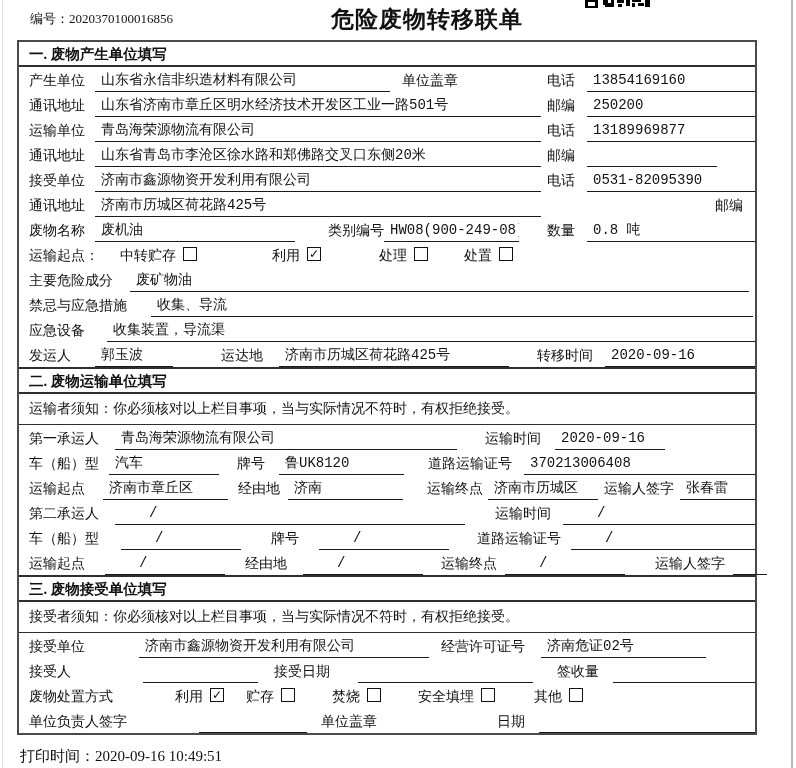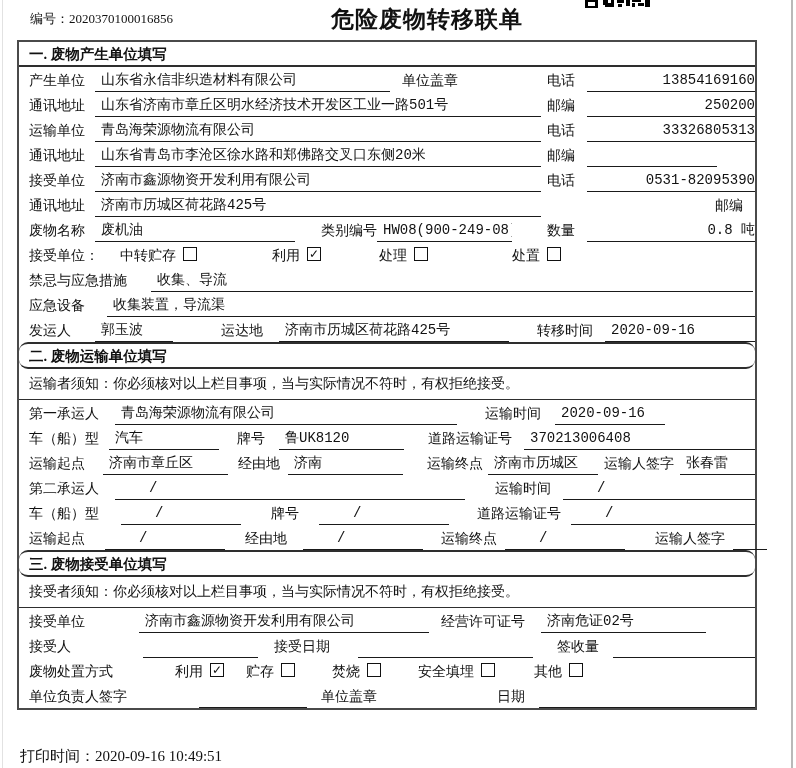--- a/index.html
+++ b/index.html
@@ -16,34 +16,34 @@
   .qr{position:absolute;left:585px;top:0;}
 
   .form-box{
     position:absolute;left:17px;top:40px;width:740px;box-sizing:border-box;
     border:2px solid #4a4a4a;background:#fff;
   }
   .sec-h{
     font-weight:bold;font-size:14.5px;height:18px;line-height:18px;
     padding:3px 10px 2px;border-bottom:2px solid #2e2e2e;white-space:nowrap;
   }
-  .sec-h.mid{border-top:2px solid #2e2e2e;border-radius:9px;}
+  .sec-h.mid{border-top:2px solid #2e2e2e;}
   .notice{height:30px;line-height:30px;padding-left:10px;font-size:14px;
     border-bottom:1px solid #2e2e2e;white-space:nowrap;}
 
   .row{display:flex;align-items:flex-end;padding-left:10px;height:25px;
     font-size:14px;line-height:23px;}
   .lbl{white-space:nowrap;flex:none;}
   .ul{border-bottom:1px solid #1a1a1a;height:23px;line-height:23px;white-space:nowrap;
     padding-left:6px;flex:none;box-sizing:border-box;overflow:hidden;font-family:Liberation Mono, monospace;}
   .fill{flex:1 1 auto;min-width:0;}
   .slash{padding-left:34px;}
   .rg{margin-left:auto;display:flex;align-items:flex-end;flex:none;}
   .rg .lbl{width:34px;margin-right:6px;}
-  .rg .ul{width:168px;text-align:right;}
+  .rg .ul{width:168px;}
   .opt{flex:none;white-space:nowrap;display:flex;align-items:center;}
   .cb{display:inline-flex;align-items:center;justify-content:center;
     width:12px;height:12px;border:1.5px solid #111;margin-left:7px;margin-bottom:4px;
     font-size:12px;line-height:12px;flex:none;}
   .print-line{position:absolute;left:20px;top:747px;font-size:15px;white-space:nowrap;}
 </style>
 </head>
 <body>
 
 <div class="edge-l"></div>
@@ -92,21 +92,21 @@
       <span class="lbl">邮编</span>
       <span class="ul">250200</span>
     </span>
   </div>
 
   <div class="row">
     <span class="lbl" style="width:66px">运输单位</span>
     <span class="ul" style="width:446px">青岛海荣源物流有限公司</span>
     <span class="rg">
       <span class="lbl">电话</span>
-      <span class="ul">33326805313</span>
+      <span class="ul">13189969877</span>
     </span>
   </div>
 
   <div class="row">
     <span class="lbl" style="width:66px">通讯地址</span>
     <span class="ul" style="width:446px">山东省青岛市李沧区徐水路和郑佛路交叉口东侧20米</span>
     <span class="rg">
       <span class="lbl">邮编</span>
       <span class="ul" style="width:130px;margin-right:38px"></span>
     </span>
@@ -125,57 +125,61 @@
     <span class="lbl" style="width:66px">通讯地址</span>
     <span class="ul" style="width:446px">济南市历城区荷花路425号</span>
     <span class="rg">
       <span class="lbl">邮编</span>
     </span>
   </div>
 
   <div class="row">
     <span class="lbl" style="width:66px">废物名称</span>
     <span class="ul" style="width:200px">废机油</span>
-    <span class="lbl" style="margin-left:26px">类别编号</span>
+    <span class="lbl" style="margin-left:33px">类别编号</span>
     <span class="ul" style="width:135px;margin-left:0">HW08(900-249-08)</span>
     <span class="rg">
       <span class="lbl">数量</span>
       <span class="ul">0.8 吨</span>
     </span>
   </div>
 
 
   <div class="row">
-    <span class="lbl">接受单位：</span>
+    <span class="lbl">运输起点：</span>
     <span class="opt" style="margin-left:21px">
       <span>中转贮存</span>
       <span class="cb">
           <span></span>
         </span>
     </span>
     <span class="opt" style="margin-left:75px">
       <span>利用</span>
       <span class="cb">
           <span>✓</span>
         </span>
     </span>
     <span class="opt" style="margin-left:58px">
       <span>处理</span>
       <span class="cb">
           <span></span>
         </span>
     </span>
-    <span class="opt" style="margin-left:84px">
+    <span class="opt" style="margin-left:36px">
       <span>处置</span>
       <span class="cb">
           <span></span>
         </span>
     </span>
   </div>
 
+  <div class="row">
+    <span class="lbl" style="width:101px">主要危险成分</span>
+    <span class="ul fill" style="margin-right:6px">废矿物油</span>
+  </div>
 
   <div class="row">
     <span class="lbl" style="width:122px">禁忌与应急措施</span>
     <span class="ul fill" style="margin-right:2px">收集、导流</span>
   </div>
 
   <div class="row">
     <span class="lbl" style="width:78px">应急设备</span>
     <span class="ul fill">收集装置，导流渠</span>
   </div>

